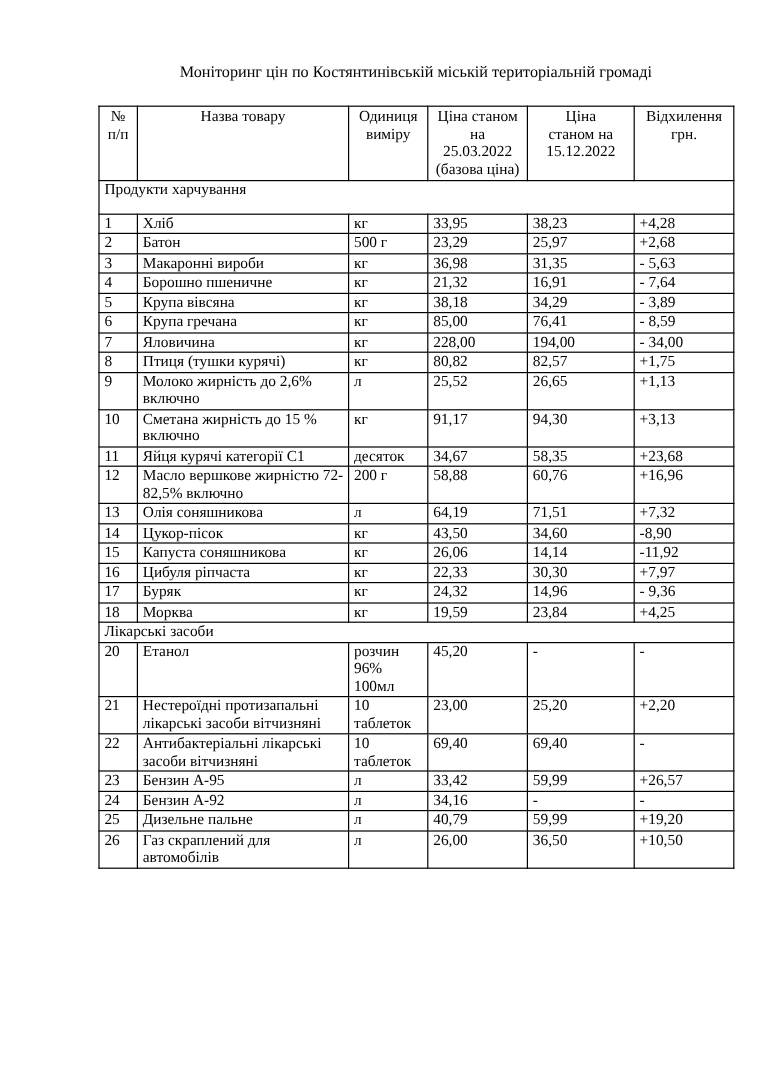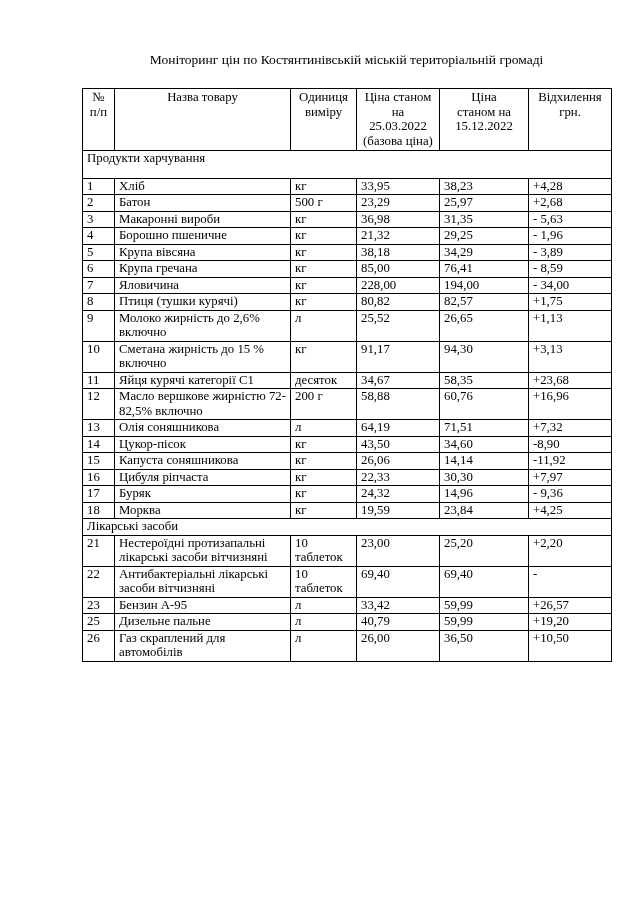--- a/index.html
+++ b/index.html
@@ -121,22 +121,22 @@
           <td>кг</td>
           <td>36,98</td>
           <td>31,35</td>
           <td>- 5,63</td>
         </tr>
         <tr>
           <td>4</td>
           <td>Борошно пшеничне</td>
           <td>кг</td>
           <td>21,32</td>
-          <td>29,25</td>
-          <td>- 1,96</td>
+          <td>16,91</td>
+          <td>- 7,64</td>
         </tr>
         <tr>
           <td>5</td>
           <td>Крупа вівсяна</td>
           <td>кг</td>
           <td>38,18</td>
           <td>34,29</td>
           <td>- 3,89</td>
         </tr>
         <tr>
@@ -238,20 +238,30 @@
         <tr>
           <td>18</td>
           <td>Морква</td>
           <td>кг</td>
           <td>19,59</td>
           <td>23,84</td>
           <td>+4,25</td>
         </tr>
         <tr class="section-row">
           <td colspan="6" class="section-cell">Лікарські засоби</td>
+        </tr>
+        <tr>
+          <td>20</td>
+          <td>Етанол</td>
+          <td class="pre">розчин
+96%
+100мл</td>
+          <td>45,20</td>
+          <td>-</td>
+          <td>-</td>
         </tr>
         <tr>
           <td>21</td>
           <td>Нестероїдні протизапальні лікарські засоби вітчизняні</td>
           <td class="pre">10
 таблеток</td>
           <td>23,00</td>
           <td>25,20</td>
           <td>+2,20</td>
         </tr>
@@ -266,20 +276,28 @@
         </tr>
         <tr>
           <td>23</td>
           <td>Бензин А-95</td>
           <td>л</td>
           <td>33,42</td>
           <td>59,99</td>
           <td>+26,57</td>
         </tr>
         <tr>
+          <td>24</td>
+          <td>Бензин А-92</td>
+          <td>л</td>
+          <td>34,16</td>
+          <td>-</td>
+          <td>-</td>
+        </tr>
+        <tr>
           <td>25</td>
           <td>Дизельне пальне</td>
           <td>л</td>
           <td>40,79</td>
           <td>59,99</td>
           <td>+19,20</td>
         </tr>
         <tr>
           <td>26</td>
           <td>Газ скраплений для автомобілів</td>

